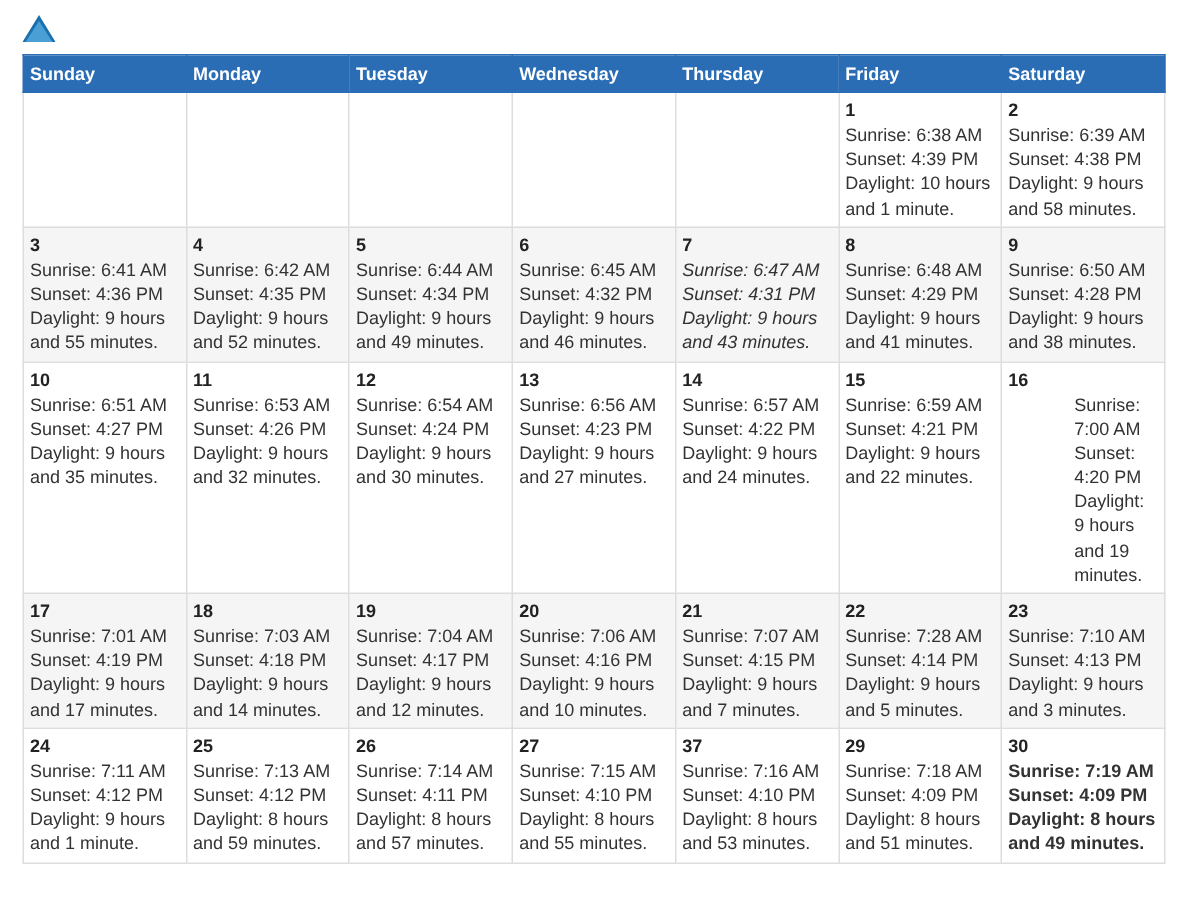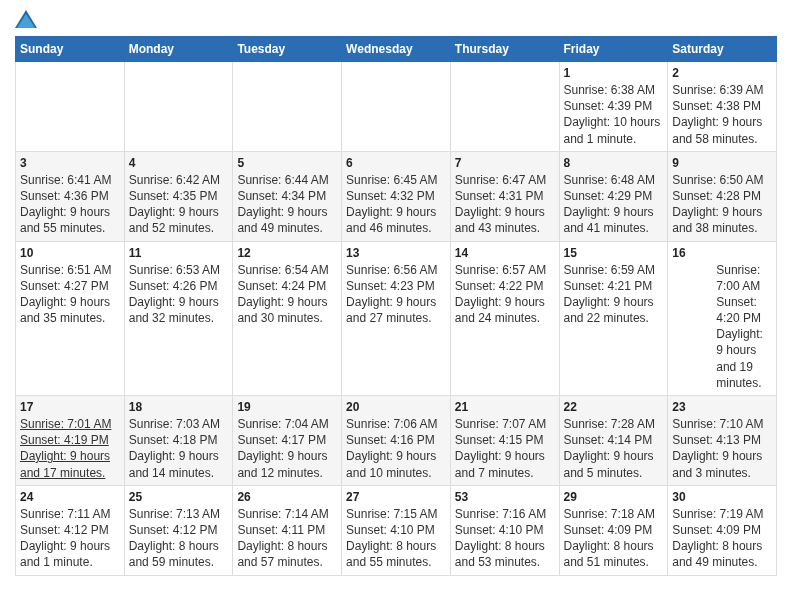--- a/index.html
+++ b/index.html
@@ -171,21 +171,21 @@
 Daylight: 9 hours and 49 minutes.</div>
           </td>
           <td>
             <span class="day-num">6</span>
             <div class="day-info" style="white-space: pre-line;">Sunrise: 6:45 AM
 Sunset: 4:32 PM
 Daylight: 9 hours and 46 minutes.</div>
           </td>
           <td>
             <span class="day-num">7</span>
-            <div class="day-info" style="white-space: pre-line;">Sunrise: 6:47 AM
+            <div class="day-info" style="white-space: pre-line; font-style: italic;">Sunrise: 6:47 AM
 Sunset: 4:31 PM
 Daylight: 9 hours and 43 minutes.</div>
           </td>
           <td>
             <span class="day-num">8</span>
             <div class="day-info" style="white-space: pre-line;">Sunrise: 6:48 AM
 Sunset: 4:29 PM
 Daylight: 9 hours and 41 minutes.</div>
           </td>
           <td>
@@ -235,21 +235,21 @@
           <td>
             <span class="day-num">16</span>
             <div class="day-info" style="white-space: pre-line; margin-left: 44px;">Sunrise: 7:00 AM
 Sunset: 4:20 PM
 Daylight: 9 hours and 19 minutes.</div>
           </td>
         </tr>
         <tr>
           <td>
             <span class="day-num">17</span>
-            <div class="day-info" style="white-space: pre-line; text-decoration: underline;">Sunrise: 7:01 AM
+            <div class="day-info" style="white-space: pre-line;">Sunrise: 7:01 AM
 Sunset: 4:19 PM
 Daylight: 9 hours and 17 minutes.</div>
           </td>
           <td>
             <span class="day-num">18</span>
             <div class="day-info" style="white-space: pre-line;">Sunrise: 7:03 AM
 Sunset: 4:18 PM
 Daylight: 9 hours and 14 minutes.</div>
           </td>
           <td>
@@ -302,33 +302,33 @@
 Sunset: 4:11 PM
 Daylight: 8 hours and 57 minutes.</div>
           </td>
           <td>
             <span class="day-num">27</span>
             <div class="day-info" style="white-space: pre-line;">Sunrise: 7:15 AM
 Sunset: 4:10 PM
 Daylight: 8 hours and 55 minutes.</div>
           </td>
           <td>
-            <span class="day-num">53</span>
+            <span class="day-num">37</span>
             <div class="day-info" style="white-space: pre-line;">Sunrise: 7:16 AM
 Sunset: 4:10 PM
 Daylight: 8 hours and 53 minutes.</div>
           </td>
           <td>
             <span class="day-num">29</span>
             <div class="day-info" style="white-space: pre-line;">Sunrise: 7:18 AM
 Sunset: 4:09 PM
 Daylight: 8 hours and 51 minutes.</div>
           </td>
           <td>
             <span class="day-num">30</span>
-            <div class="day-info" style="white-space: pre-line;">Sunrise: 7:19 AM
+            <div class="day-info" style="white-space: pre-line; font-weight: bold;">Sunrise: 7:19 AM
 Sunset: 4:09 PM
 Daylight: 8 hours and 49 minutes.</div>
           </td>
         </tr>
       </tbody>
   </table>
 </div>
 
 </body></html>

